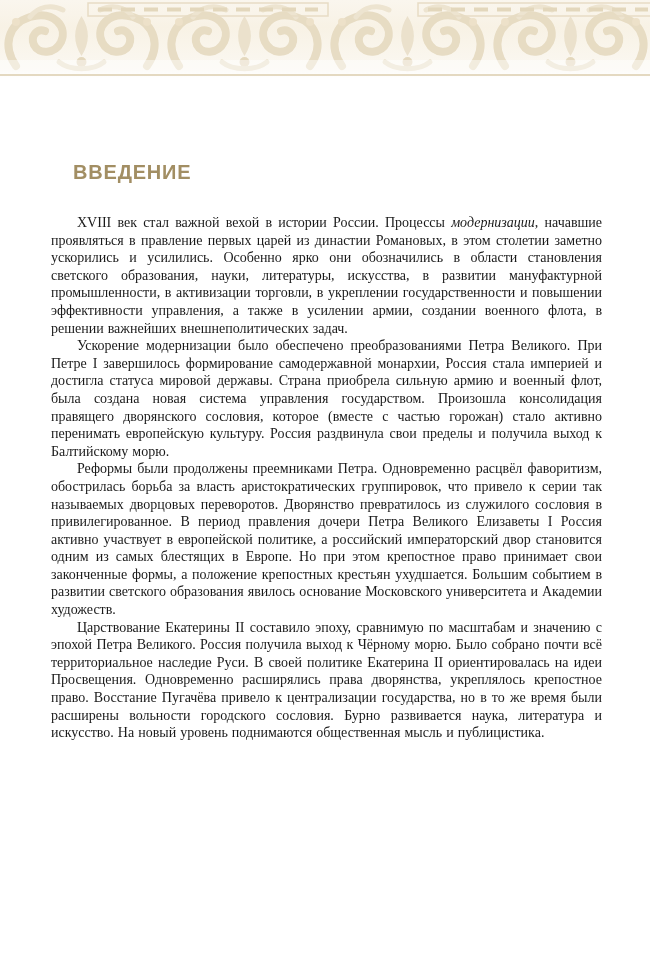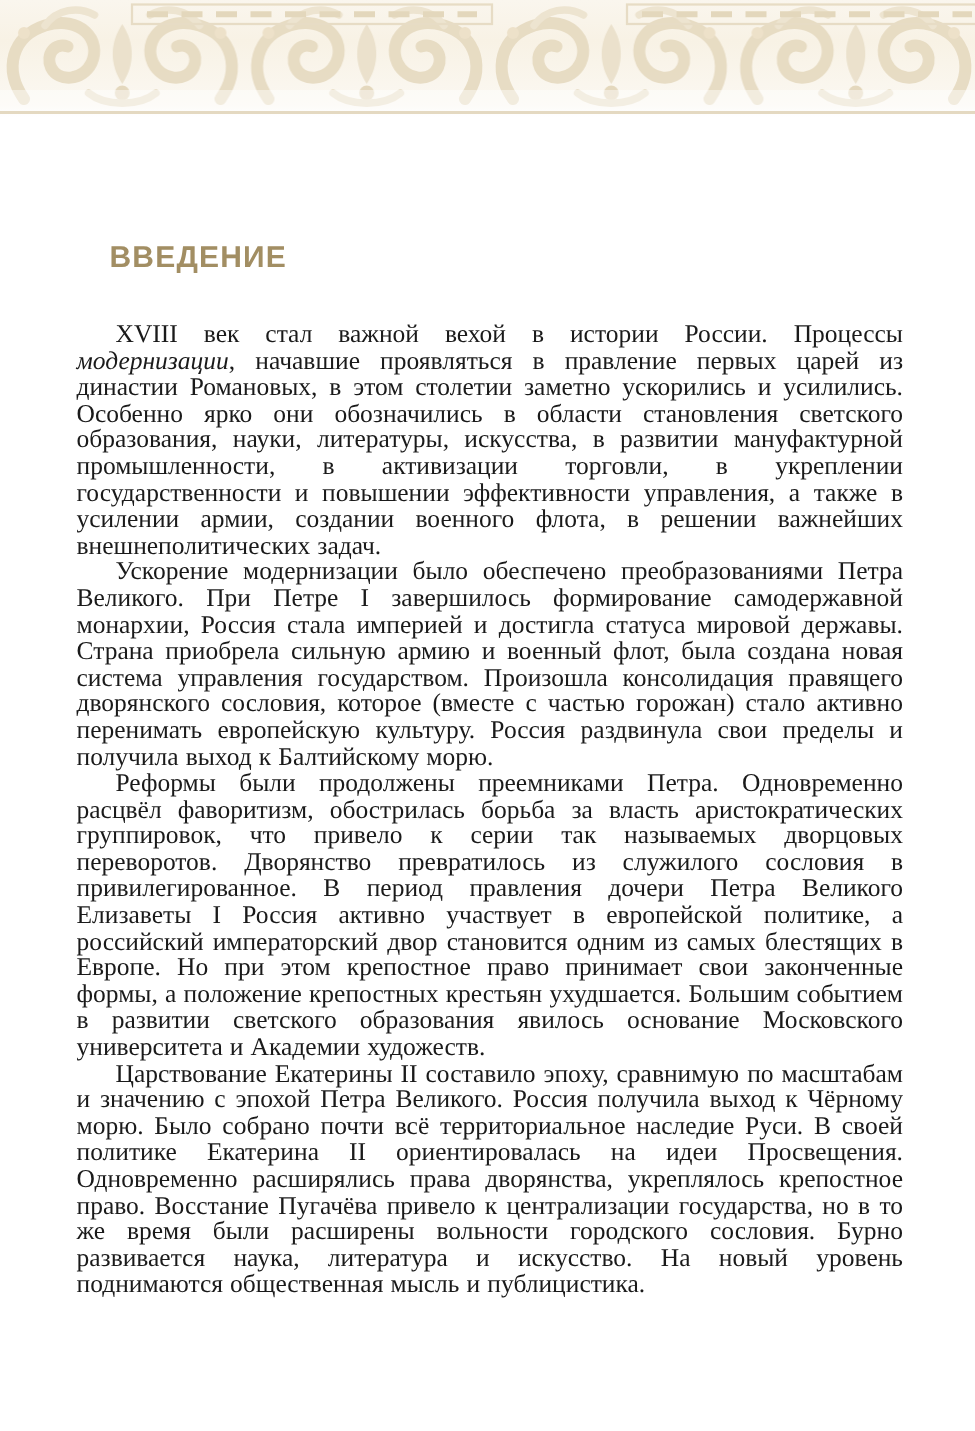--- a/index.html
+++ b/index.html
@@ -38,21 +38,21 @@
     position: absolute;
     top: 214px;
     left: 51px;
     width: 551px;
   }
   .text-block p {
     margin: 0;
     padding: 0;
     text-align: justify;
     text-indent: 26px;
-    font-size: 17px;
+    font-size: 14px;
     line-height: 17.6px;
     color: var(--text-color, #1a1a1a);
     word-spacing: 0.5px;
   }
   .text-block p em {
     font-style: italic;
   }
 </style>
 </head>
 <body>

